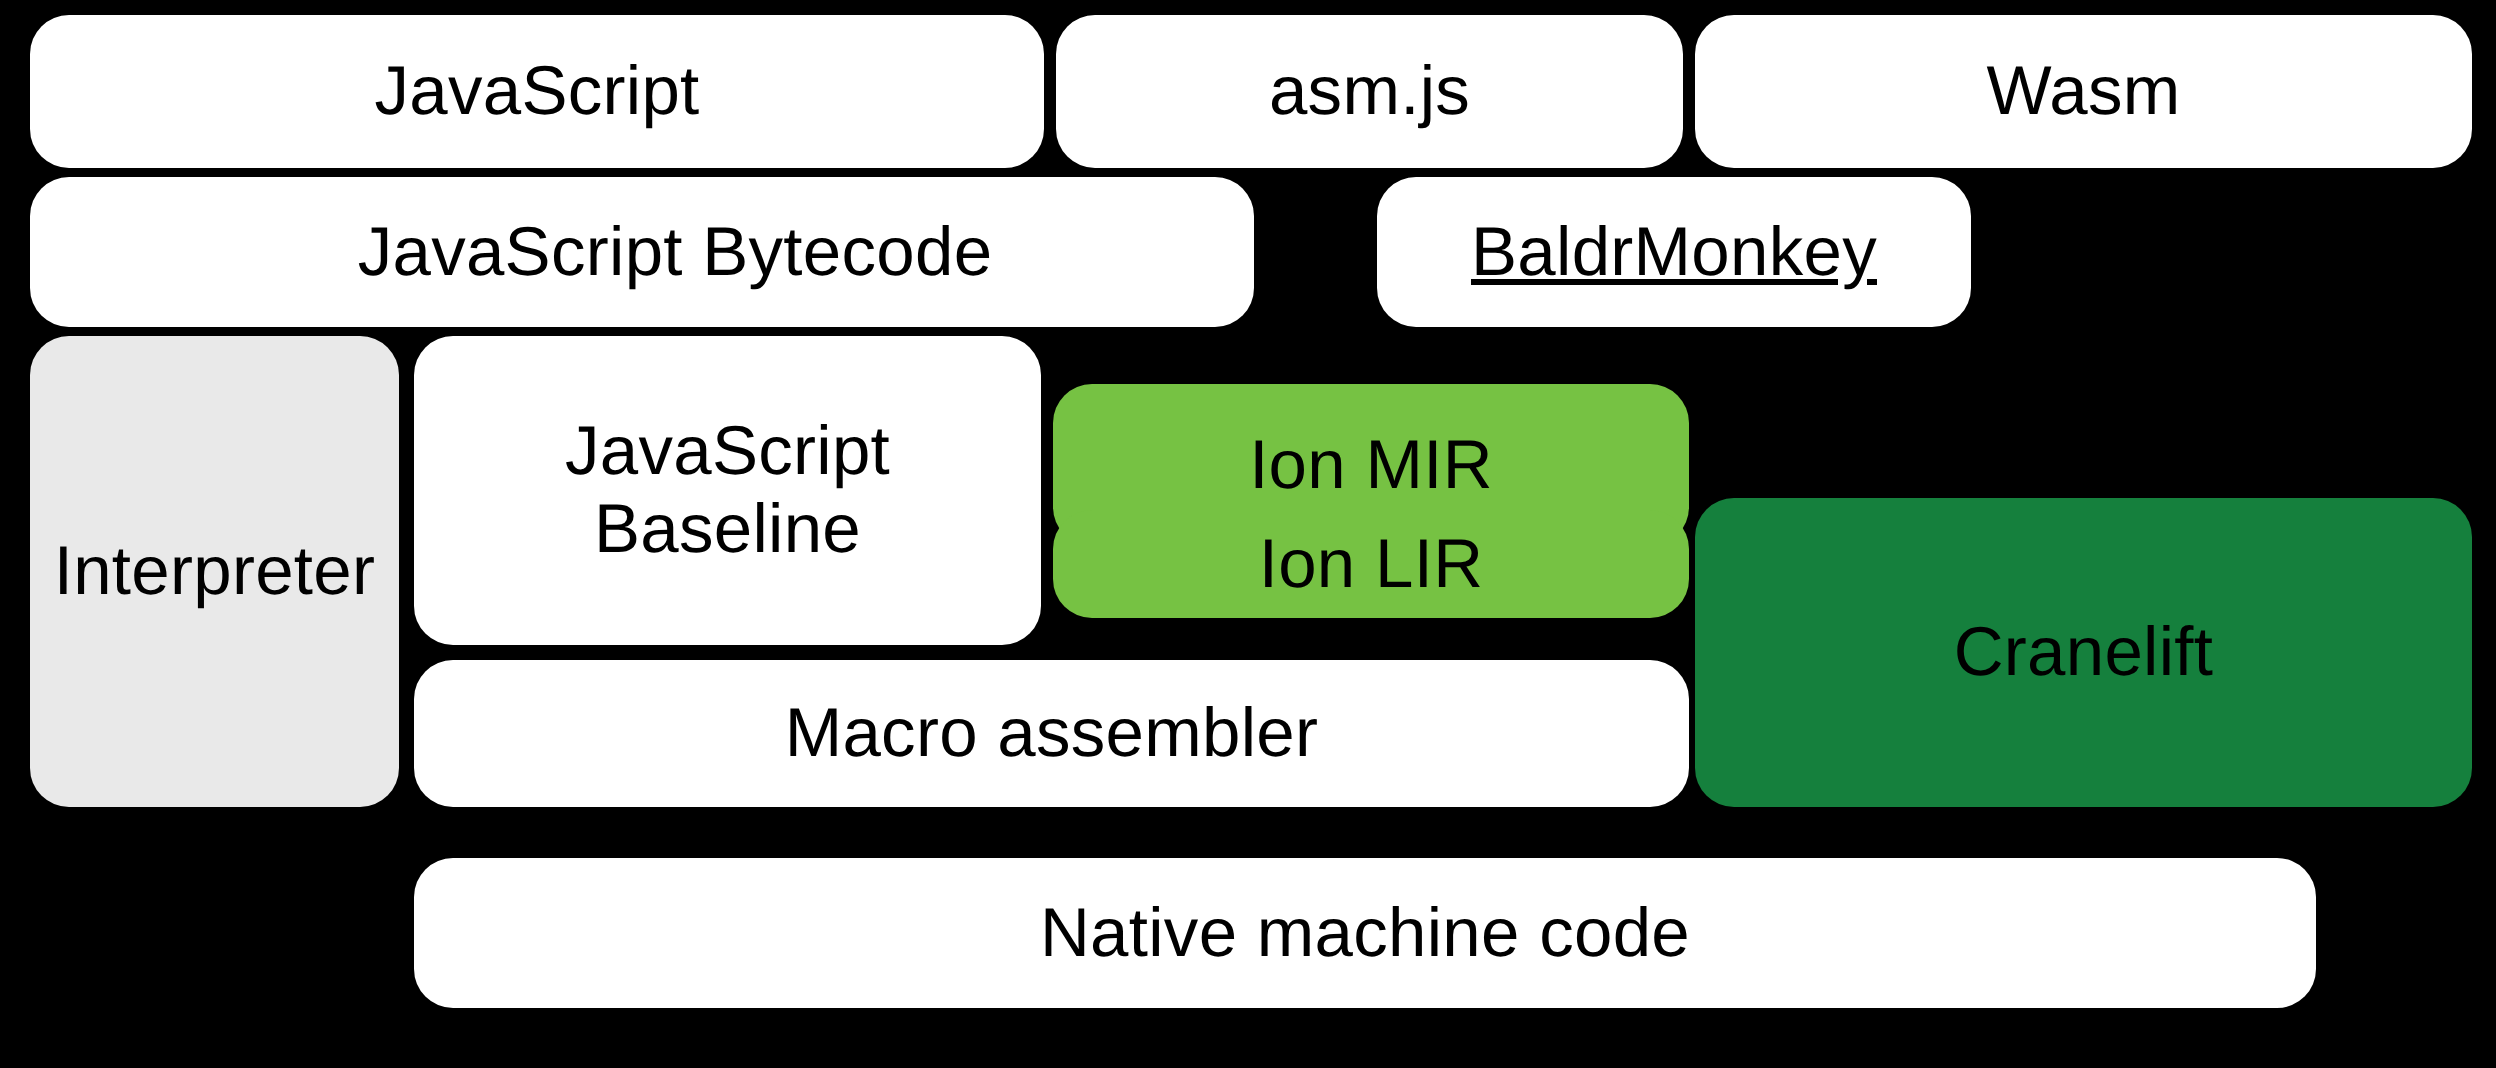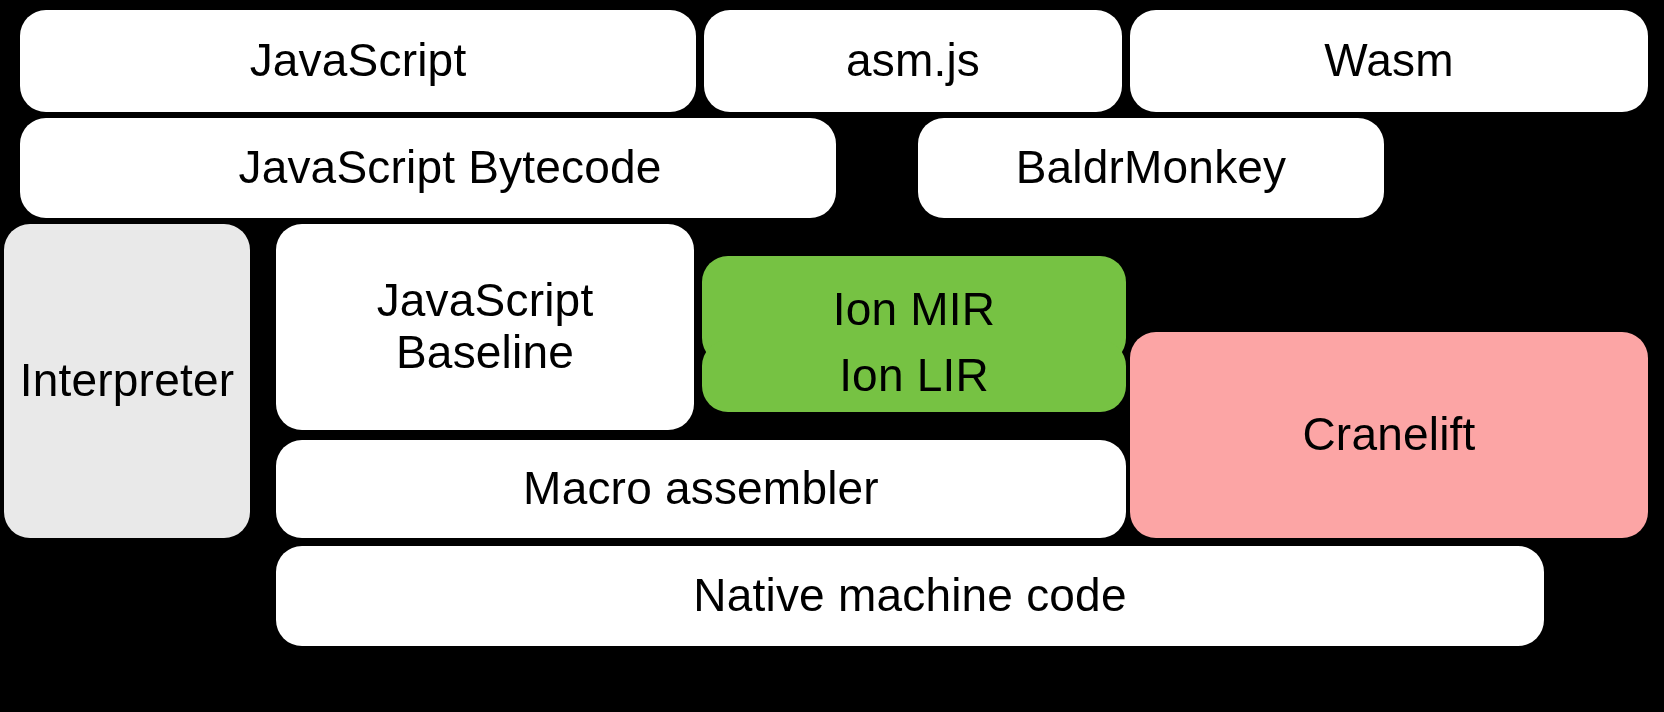--- a/index.html
+++ b/index.html
@@ -27,32 +27,32 @@
     font-size: 46px;
     line-height: 1.12;
     font-weight: 400;
     letter-spacing: 0.2px;
     white-space: pre-line;
     user-select: none;
   }
   .fill-white { background: #ffffff; text-align: center; }
   .fill-gray  { background: #e9e9e9; }
   .fill-green { background: #76c243; }
-  .fill-pink  { background: #fca5a5; }
+  .fill-pink  { background: #15803d; }
 </style>
 </head>
 <body>
 
 <div id="stage">
     <div class="node fill-white" style="left: 20px; top: 10px; width: 676px; height: 102px;"><span>JavaScript</span></div>
     <div class="node fill-white" style="left: 704px; top: 10px; width: 418px; height: 102px;"><span>asm.js</span></div>
     <div class="node fill-white" style="left: 1130px; top: 10px; width: 518px; height: 102px;"><span>Wasm</span></div>
     <div class="node fill-white" style="left: 20px; top: 118px; width: 816px; height: 100px; padding-left: 44px;"><span>JavaScript Bytecode</span></div>
-    <div class="node fill-white" style="left: 918px; top: 118px; width: 466px; height: 100px;"><span>BaldrMonkey</span></div>
-    <div class="node fill-gray" style="left: 4px; top: 224px; width: 246px; height: 314px;"><span>Interpreter</span></div>
+    <div class="node fill-white" style="left: 918px; top: 118px; width: 396px; height: 100px; text-decoration: underline;"><span>BaldrMonkey</span></div>
+    <div class="node fill-gray" style="left: 20px; top: 224px; width: 246px; height: 314px;"><span>Interpreter</span></div>
     <div class="node fill-white" style="left: 276px; top: 224px; width: 418px; height: 206px;"><span>JavaScript
 Baseline</span></div>
     <div class="node fill-green" style="left: 702px; top: 224px; width: 424px; height: 108px; margin-top: 32px;"><span>Ion MIR</span></div>
     <div class="node fill-green" style="left: 702px; top: 340px; width: 424px; height: 72px;"><span>Ion LIR</span></div>
     <div class="node fill-pink" style="left: 1130px; top: 332px; width: 518px; height: 206px;"><span>Cranelift</span></div>
     <div class="node fill-white" style="left: 276px; top: 440px; width: 850px; height: 98px;"><span>Macro assembler</span></div>
-    <div class="node fill-white" style="left: 276px; top: 546px; width: 1268px; height: 100px;"><span>Native machine code</span></div>
+    <div class="node fill-white" style="left: 276px; top: 572px; width: 1268px; height: 100px;"><span>Native machine code</span></div>
   </div>
 
 </body></html>

